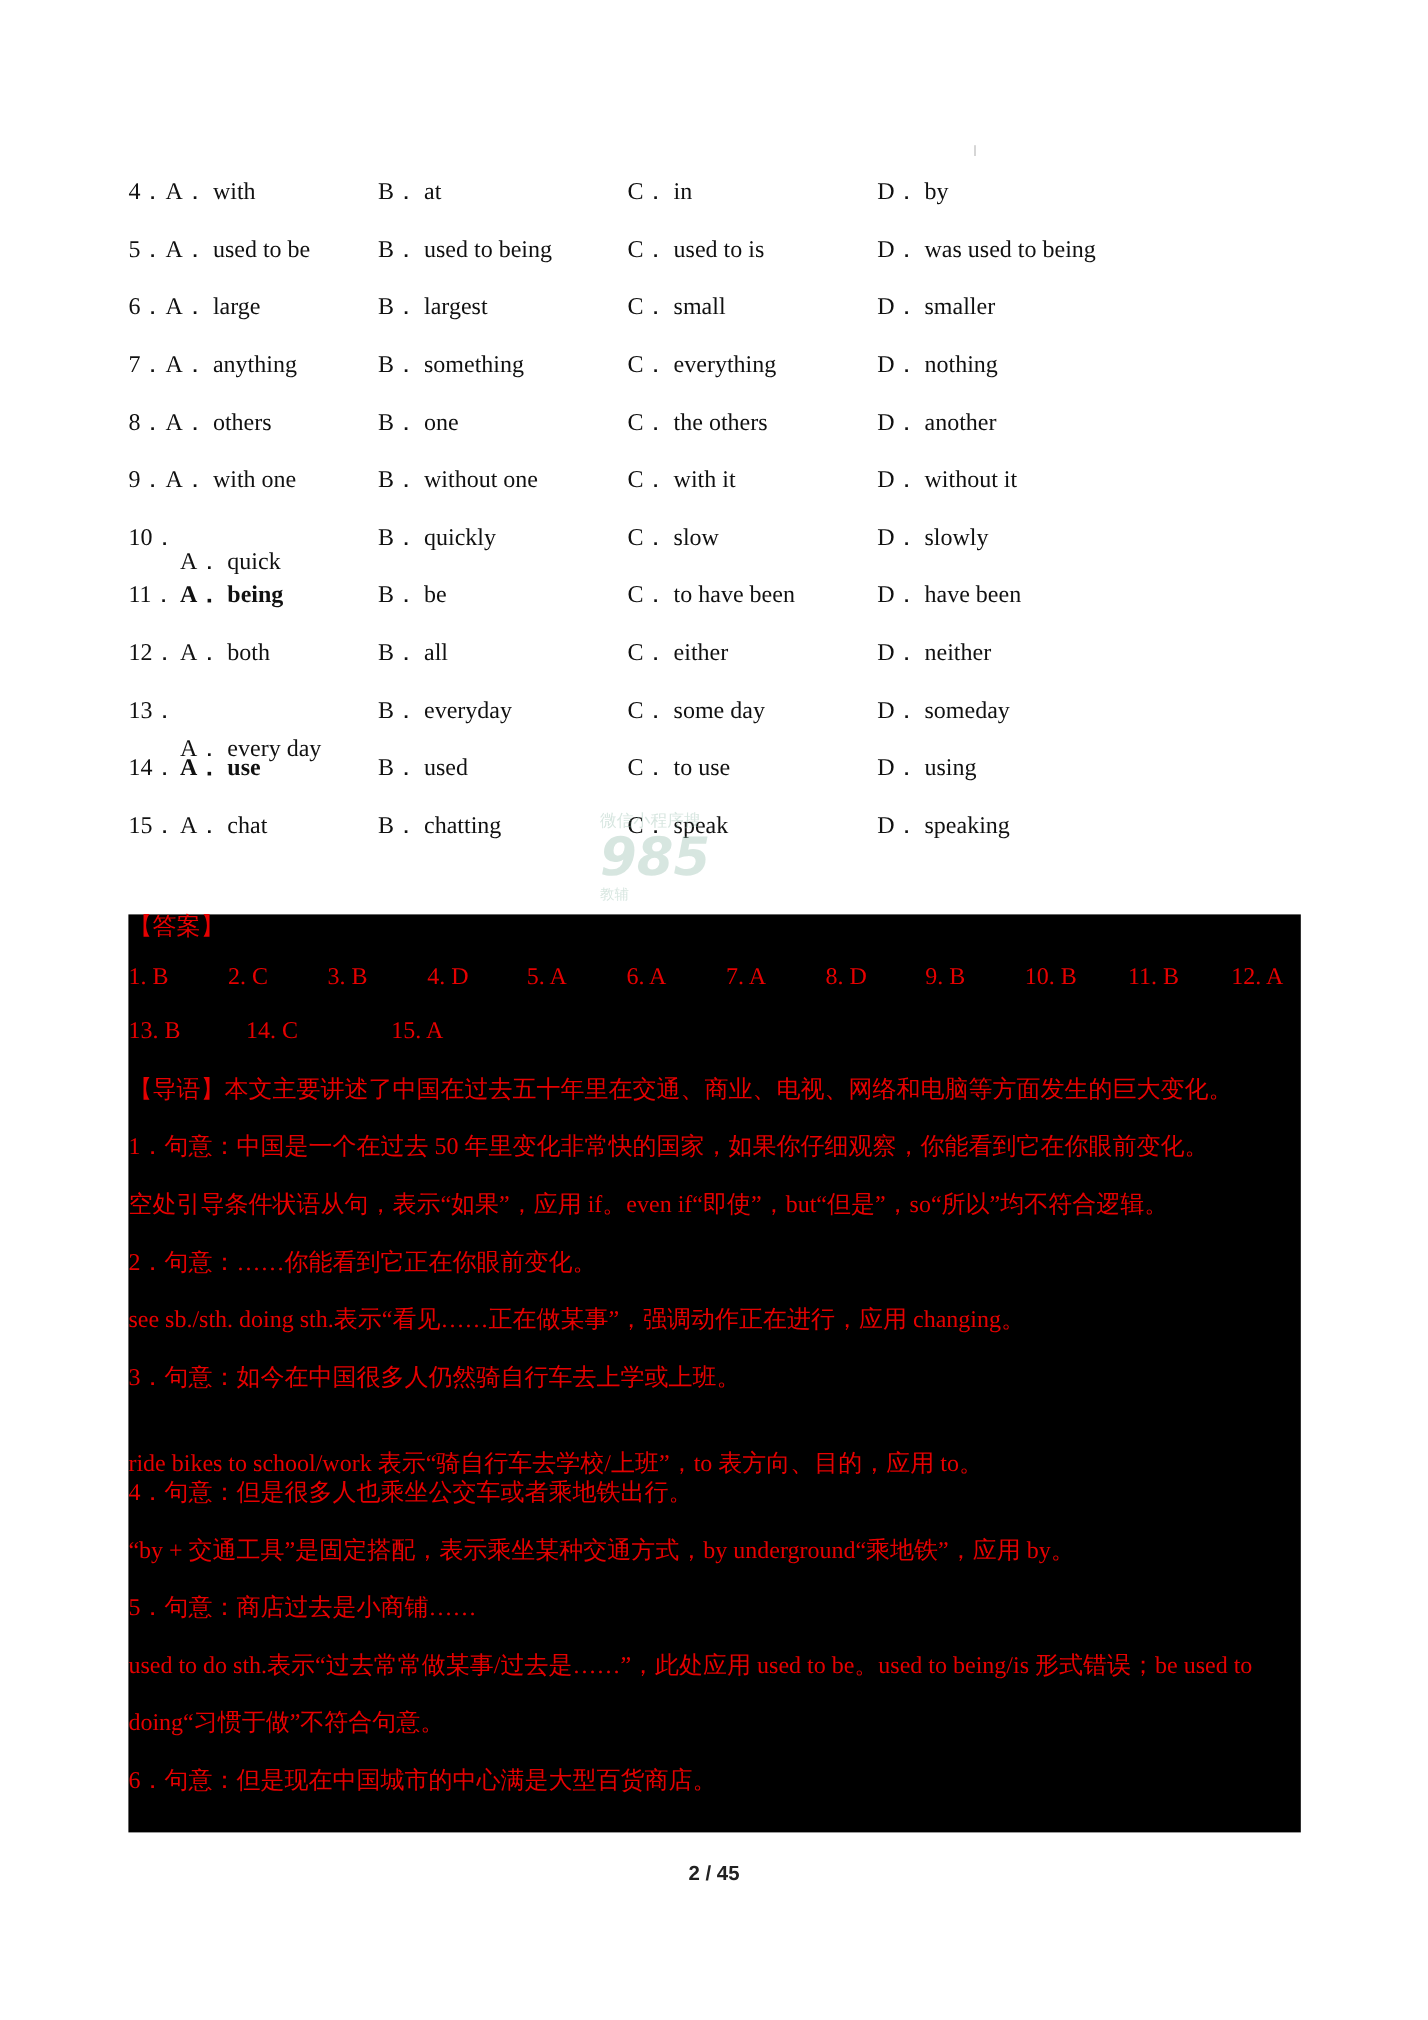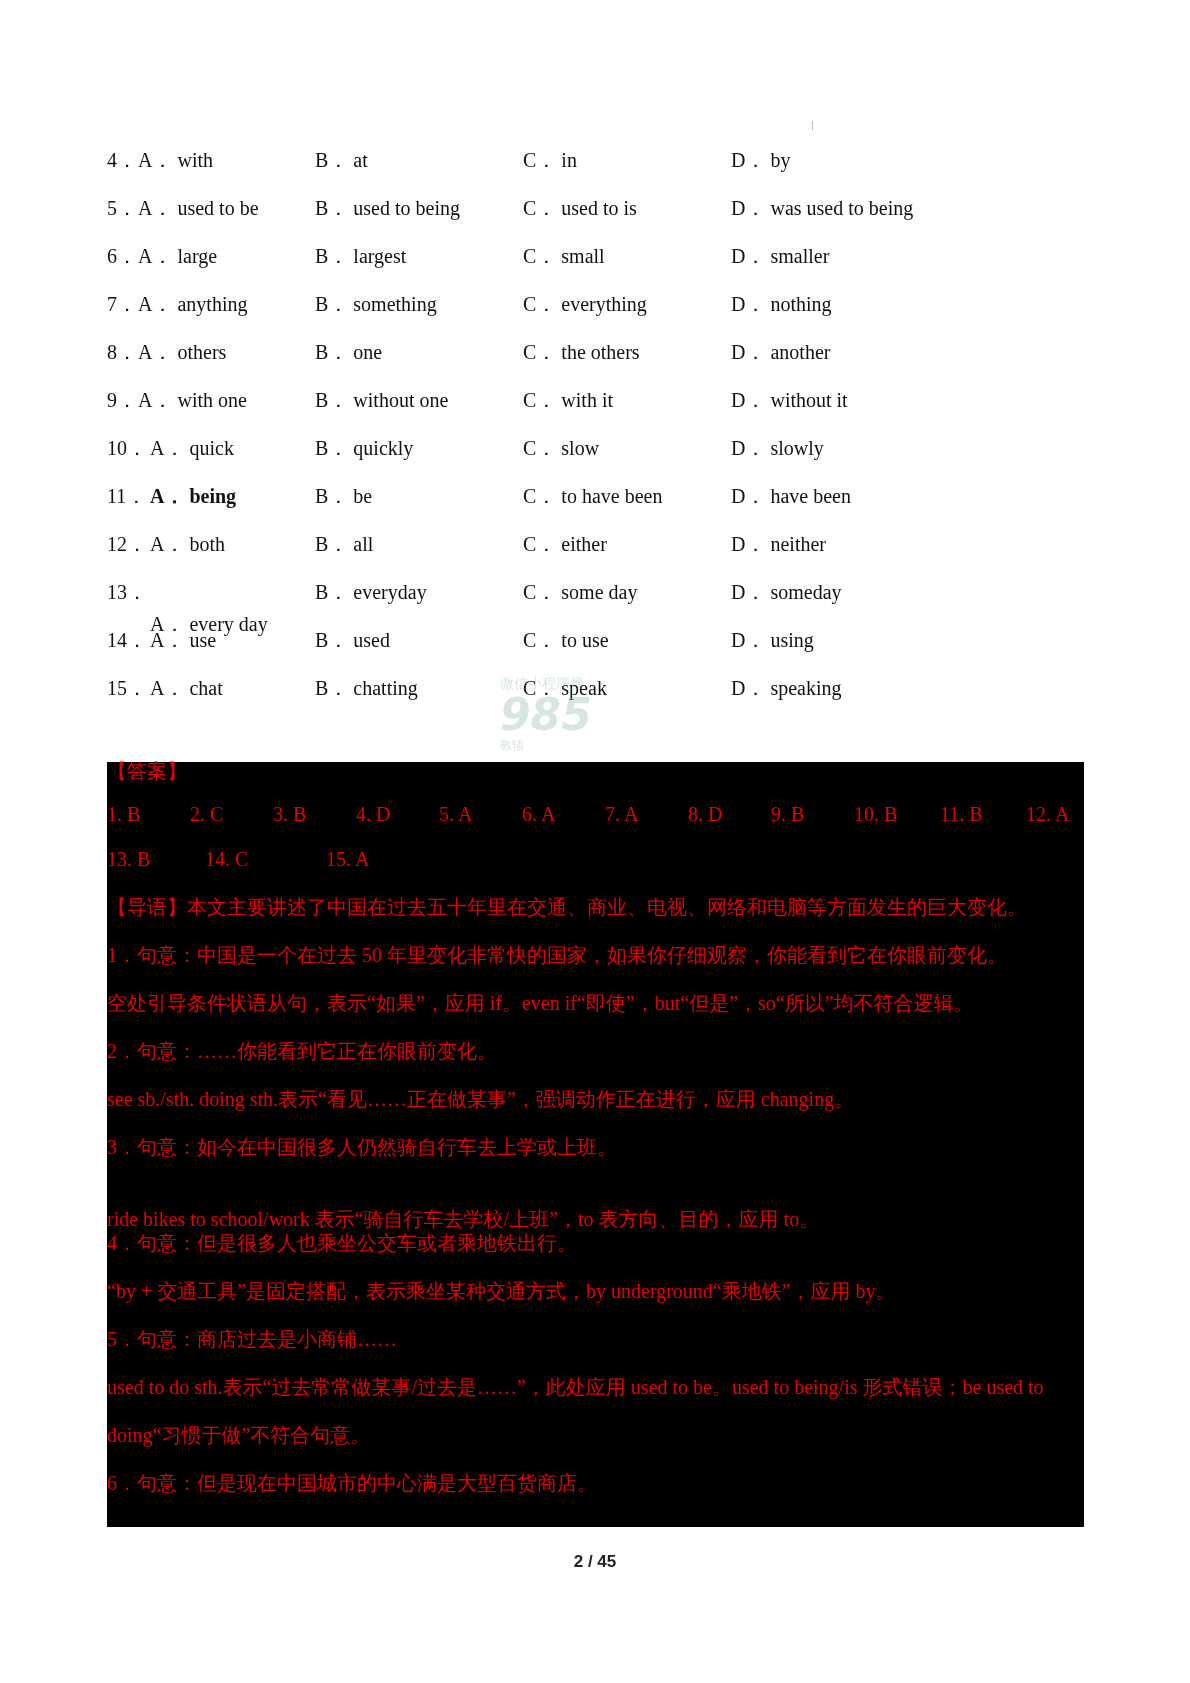--- a/index.html
+++ b/index.html
@@ -65,21 +65,21 @@
     </div>
     <div class="row">
       <span class="c0">9．</span>
       <span class="cA" style="left: 31px;">A． with one</span>
       <span class="cB">B． without one</span>
       <span class="cC">C． with it</span>
       <span class="cD">D． without it</span>
     </div>
     <div class="row">
       <span class="c0">10．</span>
-      <span class="cA" style="left: 43px;">A． quick</span>
+      <span class="cA" style="left: 43px; margin-top: 20px;">A． quick</span>
       <span class="cB">B． quickly</span>
       <span class="cC">C． slow</span>
       <span class="cD">D． slowly</span>
     </div>
     <div class="row">
       <span class="c0">11．</span>
       <span class="cA" style="left: 43px; font-weight: bold;">A． being</span>
       <span class="cB">B． be</span>
       <span class="cC">C． to have been</span>
       <span class="cD">D． have been</span>
@@ -93,21 +93,21 @@
     </div>
     <div class="row">
       <span class="c0">13．</span>
       <span class="cA" style="left: 43px; margin-top: 32px;">A． every day</span>
       <span class="cB">B． everyday</span>
       <span class="cC">C． some day</span>
       <span class="cD">D． someday</span>
     </div>
     <div class="row">
       <span class="c0">14．</span>
-      <span class="cA" style="left: 43px;">A． use</span>
+      <span class="cA" style="left: 43px; font-weight: bold;">A． use</span>
       <span class="cB">B． used</span>
       <span class="cC">C． to use</span>
       <span class="cD">D． using</span>
     </div>
     <div class="row">
       <span class="c0">15．</span>
       <span class="cA" style="left: 43px;">A． chat</span>
       <span class="cB">B． chatting</span>
       <span class="cC">C． speak</span>
       <span class="cD">D． speaking</span>

